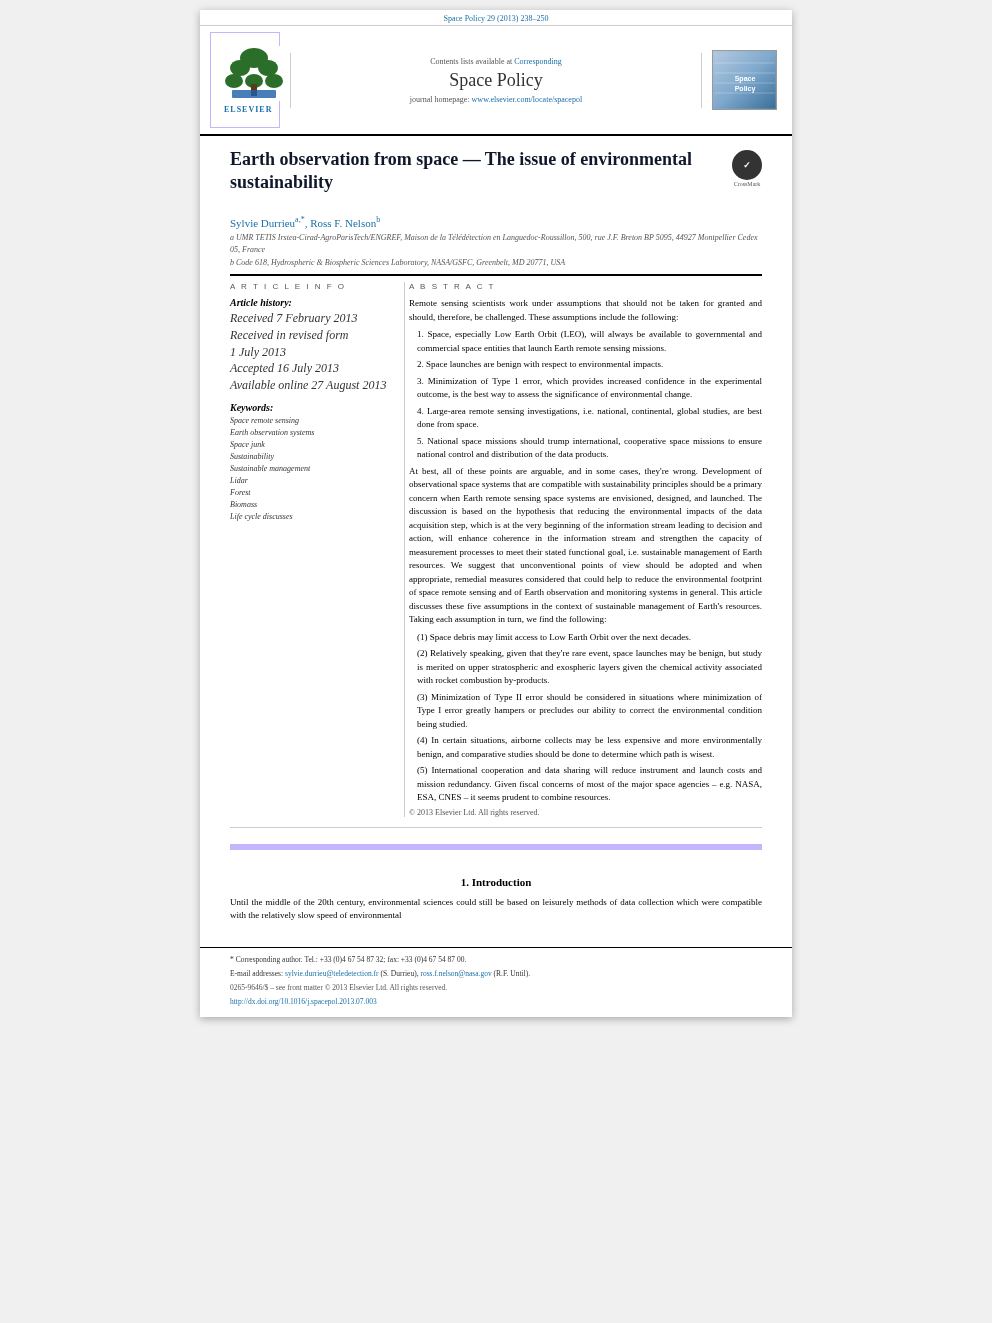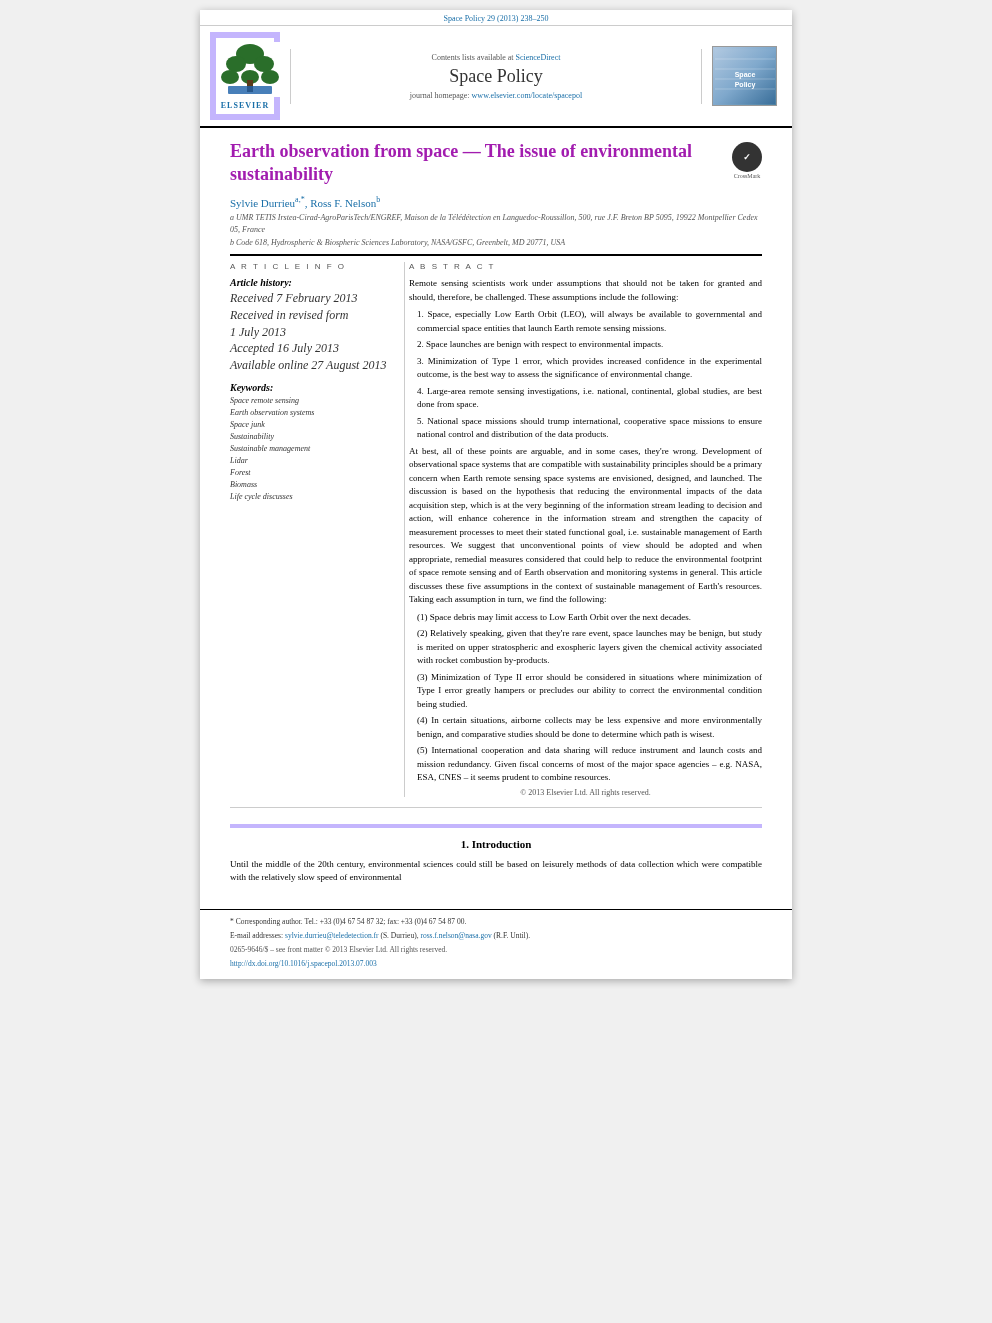--- a/index.html
+++ b/index.html
@@ -35,22 +35,22 @@
       align-items: center;
       border-bottom: 2px solid #000;
       padding: 6px 10px;
       gap: 10px;
     }
     .elsevier-logo {
       width: 70px;
       flex-shrink: 0;
     }
     .elsevier-logo-inner {
-      border: 6px solid #c4b5fd;
-      padding: 4px;
+      border: 1px solid #c4b5fd;
+      padding: 13px;
       text-align: center;
       font-size: 7px;
     }
     .logo-tree {
       width: 60px;
       height: 55px;
     }
     .elsevier-text {
       font-size: 8px;
       font-weight: bold;
@@ -101,22 +101,22 @@
     }
 
     
     .article-body {
       padding: 12px 30px;
     }
 
     .article-title {
       font-size: 18px;
       font-weight: bold;
-      color: #a21caf;
-      margin-bottom: 8px;
+      color: #0f172a;
+      margin-bottom: 20px;
       line-height: 1.3;
     }
     .crossmark {
       float: right;
       margin-left: 10px;
       margin-top: 2px;
     }
     .crossmark-circle {
       width: 30px;
       height: 30px;
@@ -228,31 +228,31 @@
     .abstract-text p {
       margin-bottom: 4px;
     }
     .abstract-text .numbered {
       margin-left: 8px;
       margin-bottom: 3px;
     }
 
     .copyright-line {
       font-size: 8px;
-      text-align: center;
+      text-align: left;
       color: #555;
       margin-top: 0;
       padding-right: 0;
     }
 
     
     .intro-section {
       margin-top: 16px;
-      border-top: 4px solid #c4b5fd;
-      padding-top: 10px;
+      border-top: 6px solid #c4b5fd;
+      padding-top: 26px;
     }
     .section-number-title {
       text-align: center;
       font-size: 11px;
       font-weight: bold;
       margin-bottom: 8px;
     }
     .intro-text {
       font-size: 9px;
       line-height: 1.5;
@@ -310,21 +310,21 @@
 
           <rect x="8" y="44" width="44" height="8" rx="1" fill="#1a5fa8" opacity="0.8"></rect>
         </svg>
         <div class="elsevier-text">ELSEVIER</div>
       </div>
     </div>
 
     <div class="journal-title-block">
       <div class="sciencedirect-line">
         <span>Contents lists available at</span>
-        <span style="color:#1a6fa8;">ScienceDirect</span>
+        <span style="color:#1a6fa8;">Corresponding</span>
       </div>
       <div class="journal-name-big">Space Policy</div>
       <div class="journal-homepage">
         <span>journal homepage:</span>
         <span style="color:#1a6fa8;">www.elsevier.com/locate/spacepol</span>
       </div>
     </div>
 
     <div class="space-policy-badge">
       <div class="badge-img">
@@ -356,21 +356,21 @@
         <div class="crossmark-circle">✓</div>
         <div class="crossmark-label">CrossMark</div>
       </div>
       <div class="article-title">Earth observation from space — The issue of environmental sustainability</div>
     </div>
 
     <div class="authors">
       <span>Sylvie Durrieu</span><span class="author-sup">a,*</span><span>, Ross F. Nelson</span><span class="author-sup">b</span>
     </div>
 
-    <div class="affiliations">a UMR TETIS Irstea-Cirad-AgroParisTech/ENGREF, Maison de la Télédétection en Languedoc-Roussillon, 500, rue J.F. Breton BP 5095, 19922 Montpellier Cedex 05, France</div>
+    <div class="affiliations">a UMR TETIS Irstea-Cirad-AgroParisTech/ENGREF, Maison de la Télédétection en Languedoc-Roussillon, 500, rue J.F. Breton BP 5095, 44927 Montpellier Cedex 05, France</div>
     <div class="affiliations">b Code 618, Hydrospheric &amp; Biospheric Sciences Laboratory, NASA/GSFC, Greenbelt, MD 20771, USA</div>
 
     <hr class="divider-bold">
 
     <div class="two-col">
 
       <div class="left-col">
         <div class="section-heading">A R T I C L E   I N F O</div>
 
         <div class="article-info-group">

